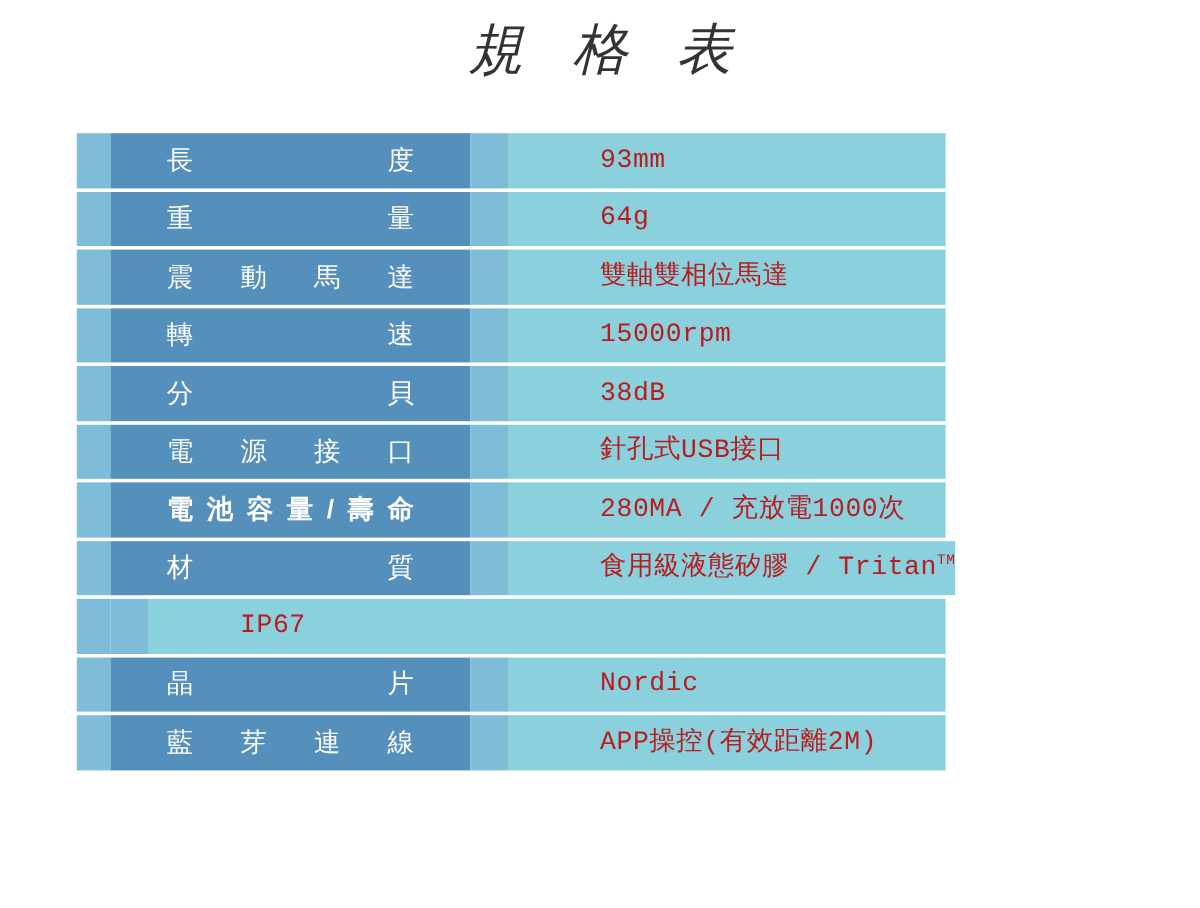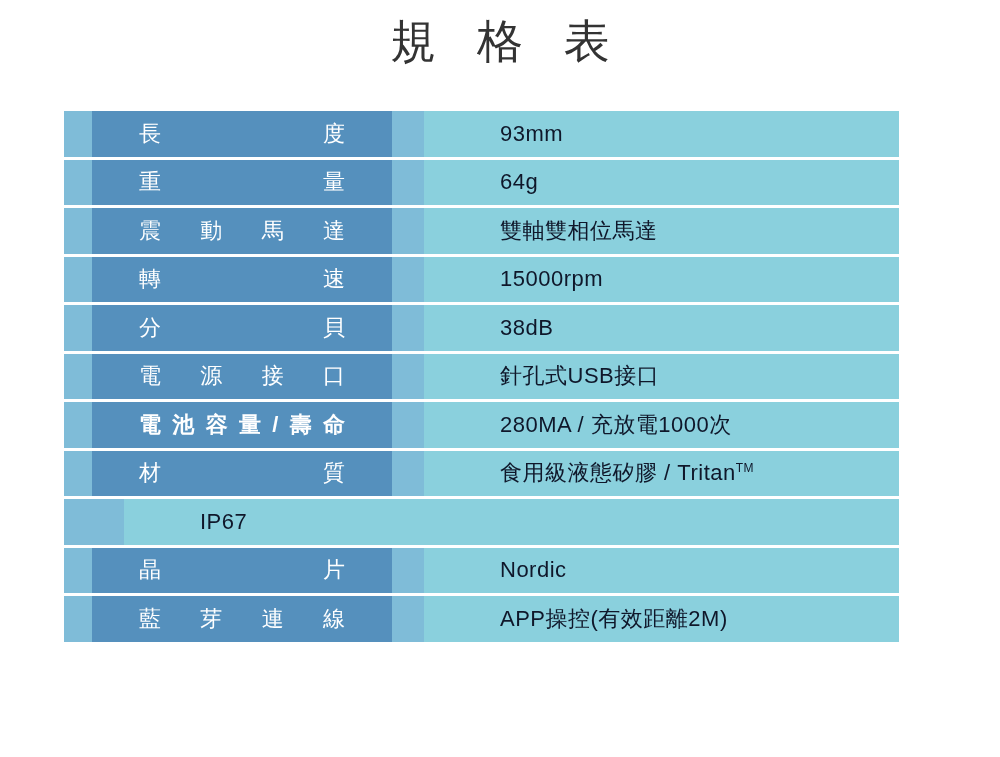--- a/index.html
+++ b/index.html
@@ -24,26 +24,27 @@
     top: 8px;
     left: 0;
     width: 1000px;
     text-align: center;
     font-size: 46px;
     font-weight: 400;
     color: #333333;
     letter-spacing: 14px;
     text-indent: 14px;
     line-height: 1.45;
+    font-style: italic;
   }
   .spec-table {
     position: absolute;
     left: 64px;
     top: 111px;
-    width: 835px;
+    width: 724px;
     display: flex;
     flex-direction: column;
   }
   .spec-row {
     display: flex;
     flex-direction: row;
     align-items: stretch;
     height: 45.5px;
     margin-bottom: 3px;
   }
@@ -86,24 +87,25 @@
   .row-value {
     flex: 1 1 auto;
     background: #8ad0dd;
     display: flex;
     align-items: center;
     padding-left: 76px;
     box-sizing: border-box;
   }
   .row-value-text {
     font-size: 22px;
-    color: #0f172a;
+    color: #b91c1c;
     line-height: 1;
     letter-spacing: 0.5px;
     white-space: nowrap;
+    font-family: Liberation Mono, monospace;
   }
   .row-value-text sup {
     font-size: 12px;
     vertical-align: super;
     line-height: 0;
   }
 </style>
 </head>
 <body>
 

